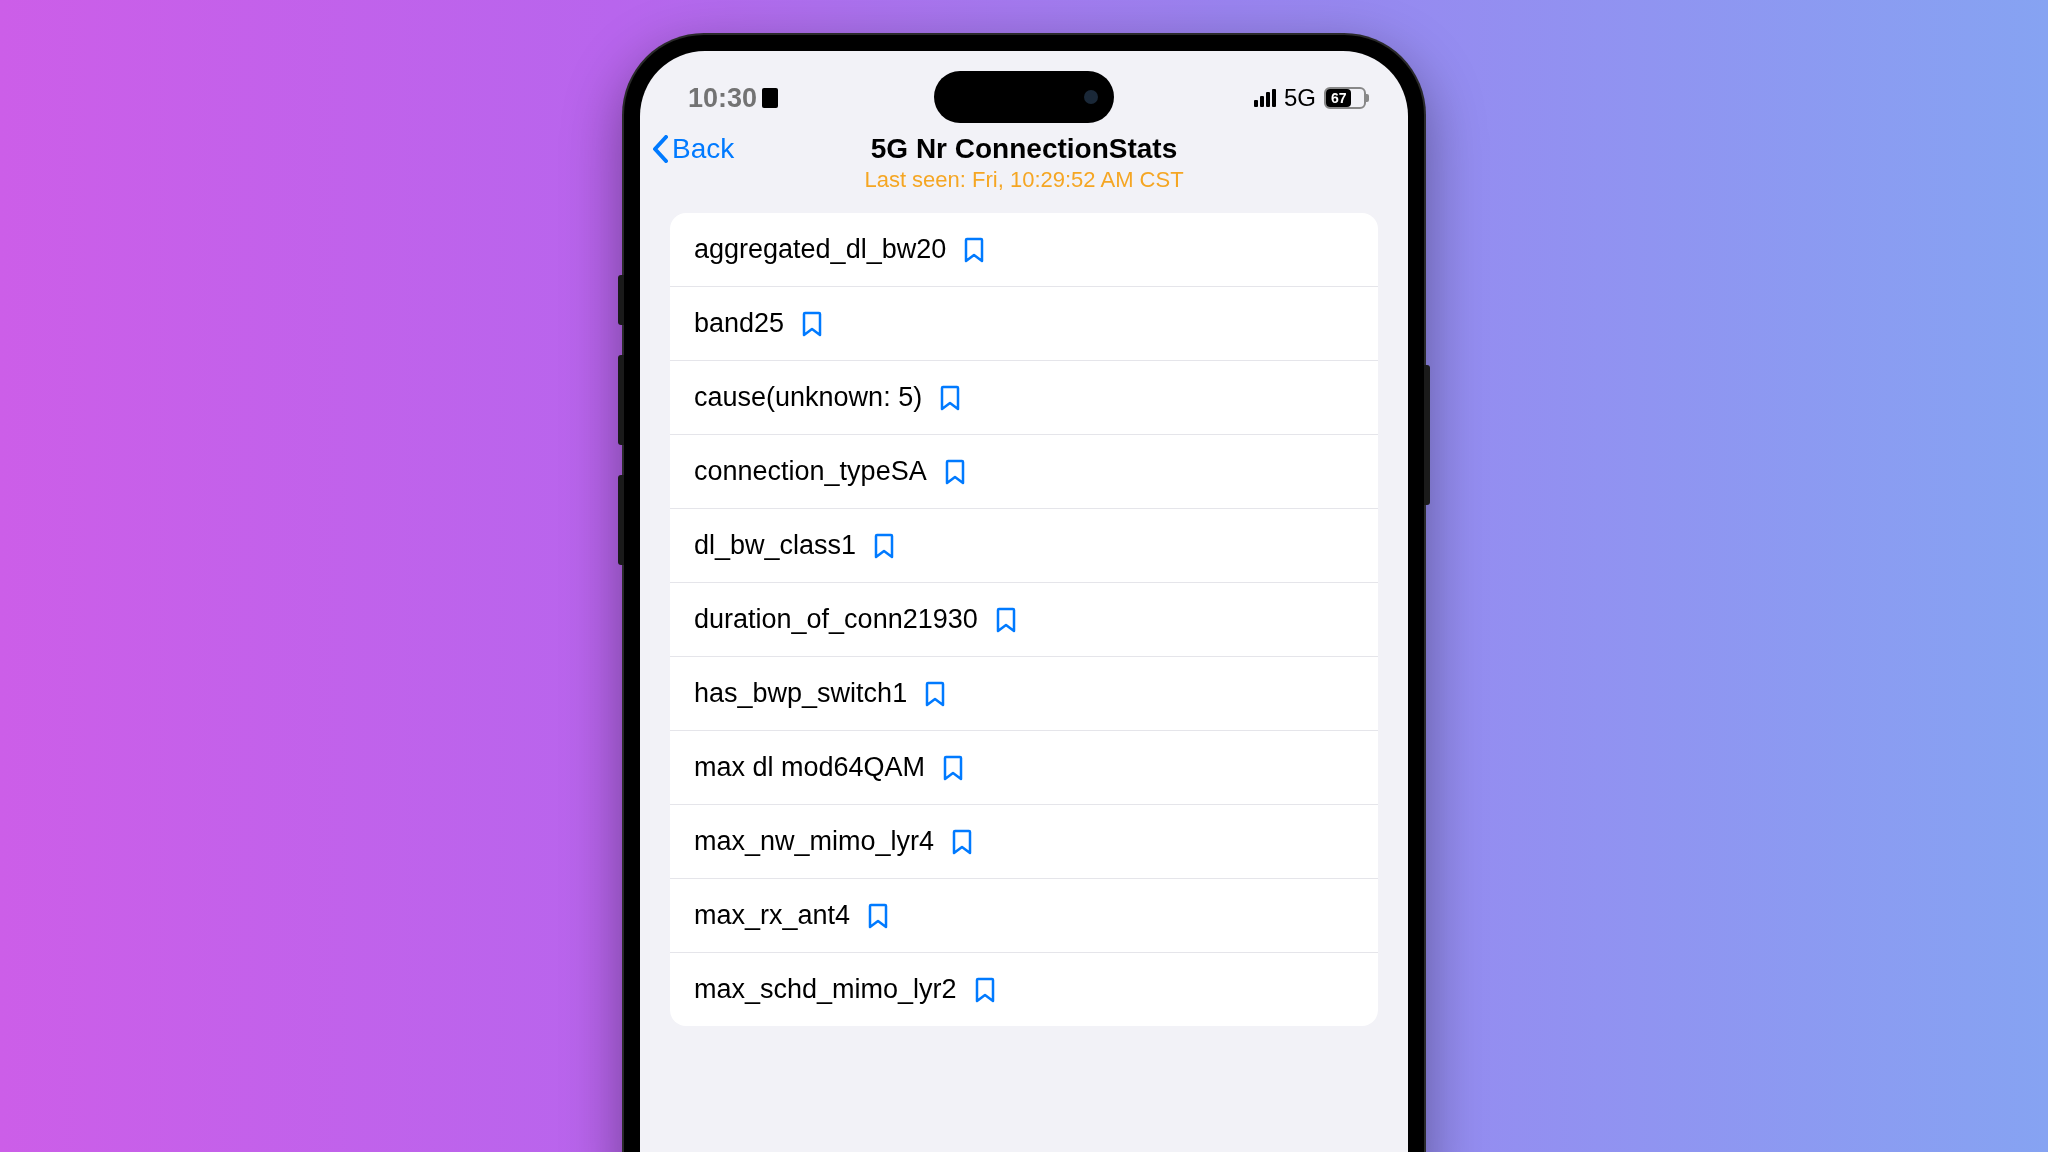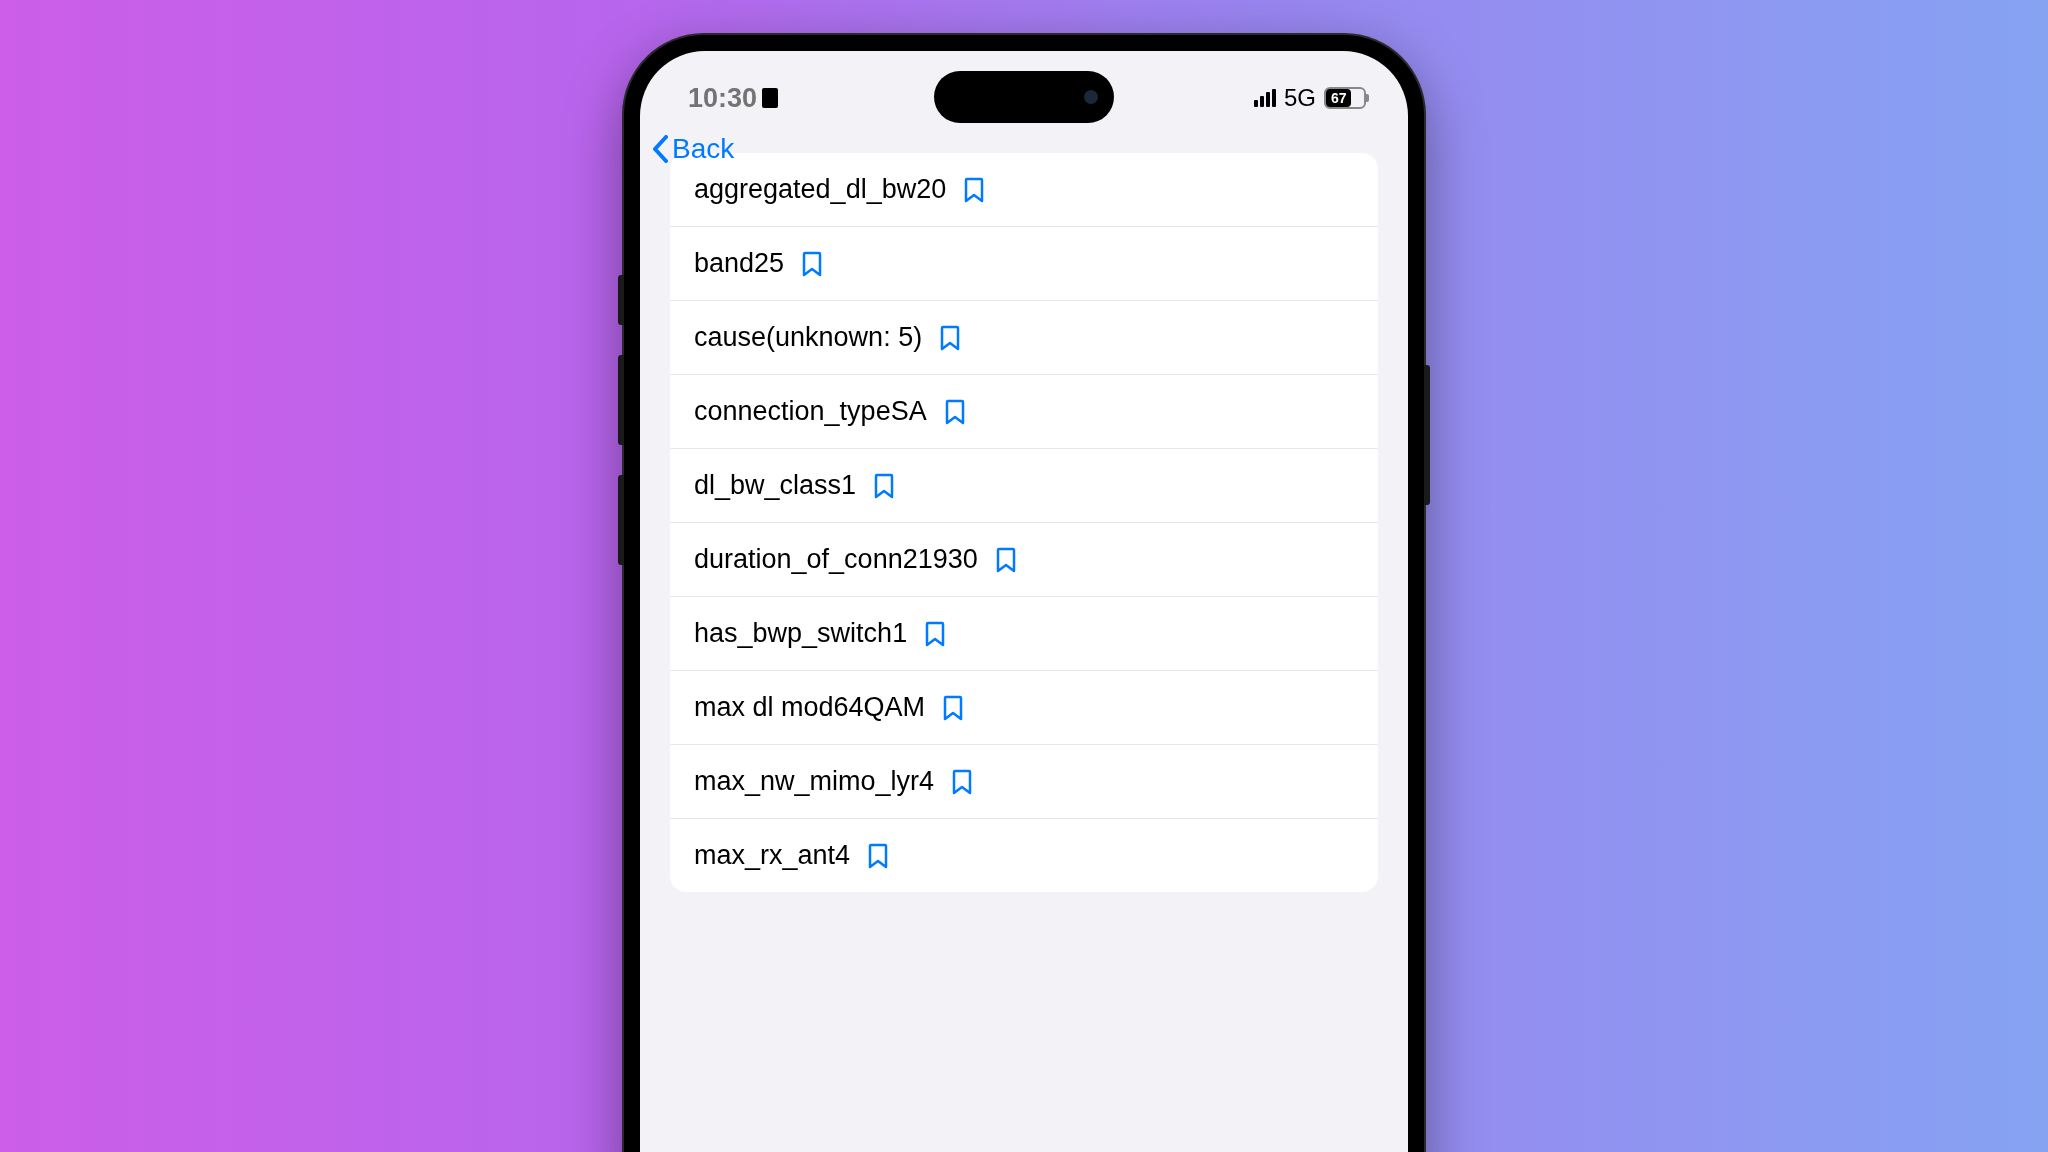--- a/index.html
+++ b/index.html
@@ -294,20 +294,22 @@
       </div>
     </div>
 
     <div class="nav-header">
       <div class="back-button">
         <svg class="chevron-left" viewBox="0 0 18 28" fill="none">
           <path d="M14 2 L3 14 L14 26" stroke="#007aff" stroke-width="4" stroke-linecap="round" stroke-linejoin="round"></path>
         </svg>
         <span>Back</span>
       </div>
+      <div class="page-title">5G Nr ConnectionStats</div>
+      <div class="subtitle">Last seen: Fri, 10:29:52 AM CST</div>
     </div>
 
     <div class="content-area">
       <div class="stats-list" id="stats-list">
       <div class="stat-row">
     <span class="stat-label">aggregated_dl_bw</span>
     <div class="stat-right">
       <span class="stat-value">20</span>
       <svg class="bookmark-icon" viewBox="0 0 20 26" fill="none">
   <path d="M3 2 L17 2 Q18 2 18 3 L18 24 L10 18 L2 24 L2 3 Q2 2 3 2 Z" stroke="#007aff" stroke-width="2.5" stroke-linejoin="round"></path>
@@ -388,16 +390,25 @@
   </div>
           <div class="stat-row">
     <span class="stat-label">max_rx_ant</span>
     <div class="stat-right">
       <span class="stat-value">4</span>
       <svg class="bookmark-icon" viewBox="0 0 20 26" fill="none">
   <path d="M3 2 L17 2 Q18 2 18 3 L18 24 L10 18 L2 24 L2 3 Q2 2 3 2 Z" stroke="#007aff" stroke-width="2.5" stroke-linejoin="round"></path>
 </svg>
     </div>
   </div>
+          <div class="stat-row">
+    <span class="stat-label">max_schd_mimo_lyr</span>
+    <div class="stat-right">
+      <span class="stat-value">2</span>
+      <svg class="bookmark-icon" viewBox="0 0 20 26" fill="none">
+  <path d="M3 2 L17 2 Q18 2 18 3 L18 24 L10 18 L2 24 L2 3 Q2 2 3 2 Z" stroke="#007aff" stroke-width="2.5" stroke-linejoin="round"></path>
+</svg>
+    </div>
+  </div>
         </div>
     </div>
   </div>
 </div>
 
 </body></html>

